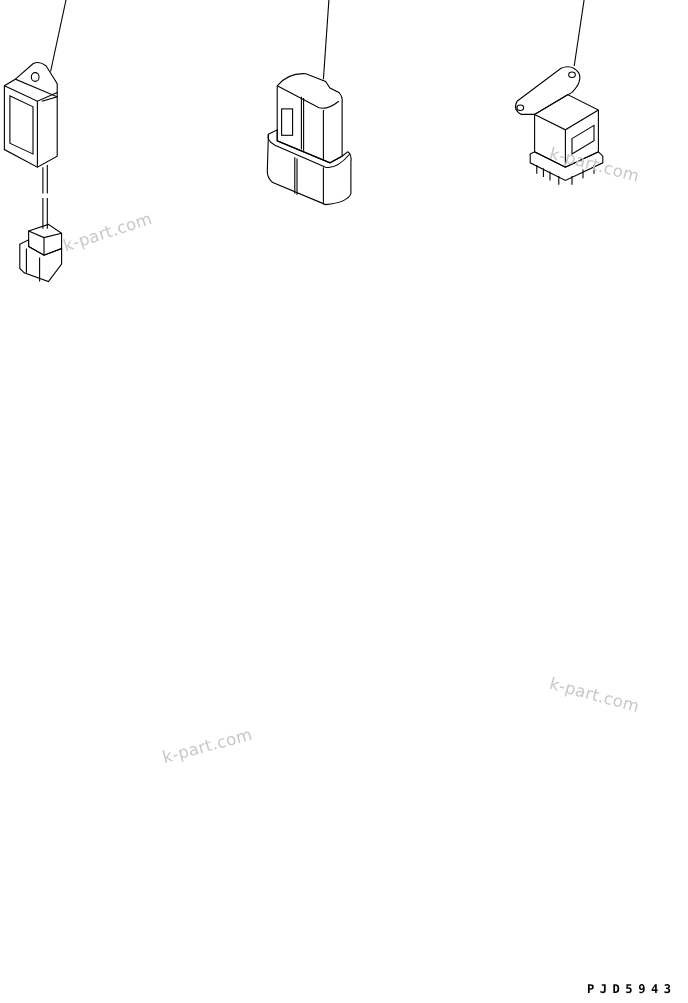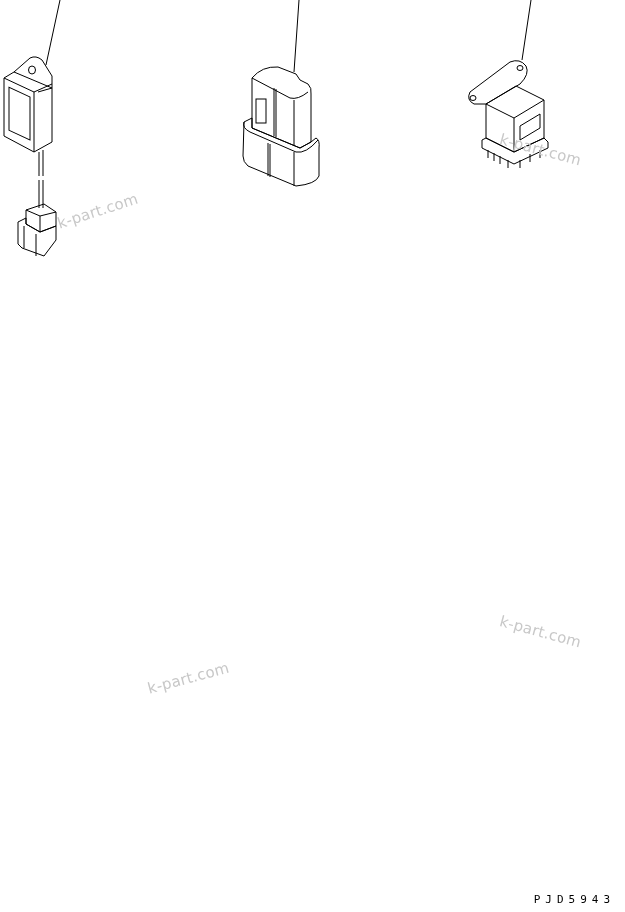--- a/index.html
+++ b/index.html
@@ -1,19 +1,19 @@
 <!DOCTYPE html>
 <html><head>
 <meta charset="utf-8">
 <style>
   html, body { margin:0; padding:0; background:#ffffff; }
   body { width:625px; height:912px; position:relative; overflow:hidden; font-family:"Liberation Sans", sans-serif; }
   .drawing { position:absolute; left:0; top:0; width:625px; height:912px; }
   .watermark { position:absolute; color:#c8c8c8; font-family:"DejaVu Sans", sans-serif; font-size:15px; white-space:nowrap; transform-origin:left center; letter-spacing:0.2px; }
-  .code { position:absolute; right:10px; bottom:6px; font-family:"DejaVu Sans Mono", monospace; font-size:11px; letter-spacing:5px; color:#000; }
+  .code { position:absolute; right:10px; bottom:6px; font-family:"DejaVu Sans Mono", monospace; font-size:11px; letter-spacing:5px; color:#000;font-weight:bold; }
 </style>
 </head>
 <body>
 
 <svg class="drawing" viewBox="0 0 625 912" xmlns="http://www.w3.org/2000/svg" fill="none" stroke="#000" stroke-width="1">
 
   <g>
     <line x1="60" y1="0" x2="46" y2="65"></line>
 
     <path d="M14 72 L30 58 Q36 55 42 60 L52 76 L52 88 L38 92"></path>

